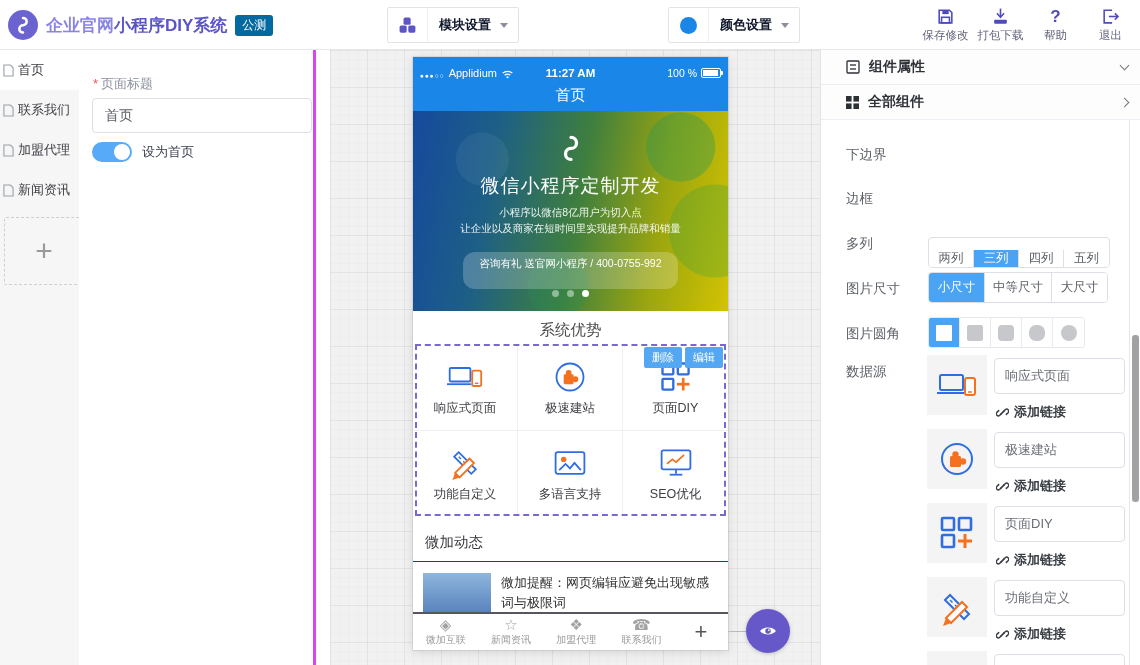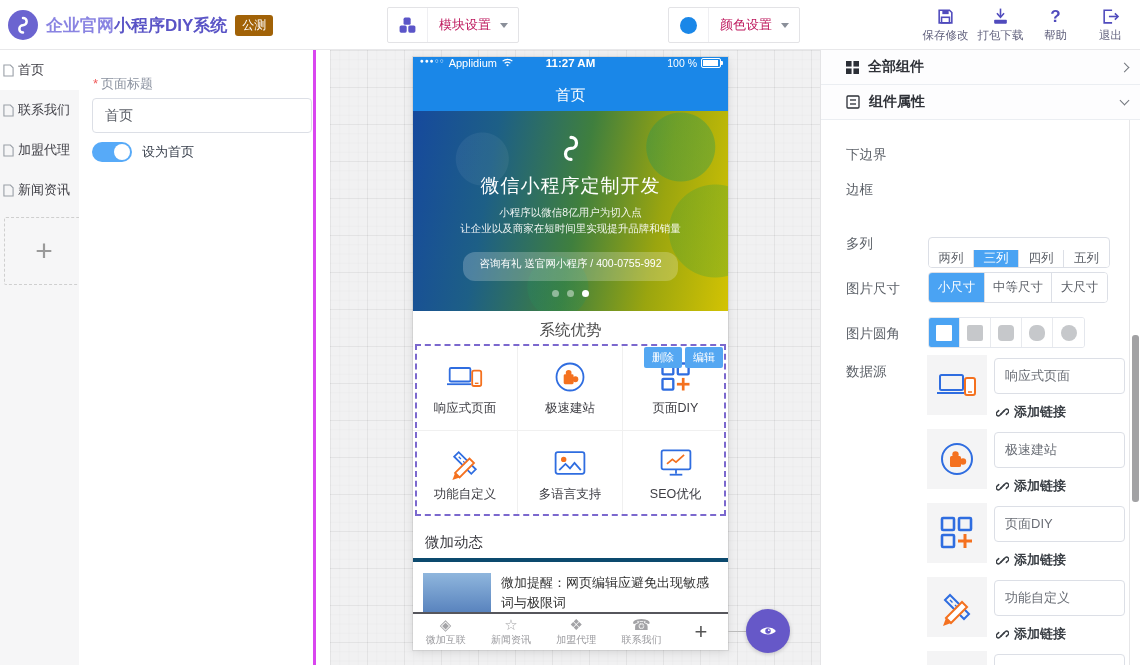--- a/index.html
+++ b/index.html
@@ -5,24 +5,24 @@
   *{margin:0;padding:0;box-sizing:border-box;}
   html,body{width:1140px;height:665px;overflow:hidden;}
   body{font-family:"Liberation Sans","DejaVu Sans",sans-serif;position:relative;background:#fff;color:#333;}
   .abs{position:absolute;}
 
   
   #header{position:absolute;left:0;top:0;width:1140px;height:50px;background:#fff;border-bottom:1px solid #e8e8ea;z-index:30;}
   #logo{position:absolute;left:8px;top:10px;width:30px;height:30px;border-radius:50%;background:#6b64d0;display:flex;align-items:center;justify-content:center;}
   #app-title{position:absolute;left:46px;top:14px;font-size:17px;font-weight:bold;white-space:nowrap;}
   #app-title .t1{color:#8a84e2;} #app-title .t2{color:#5a54c6;}
-  #beta-badge{display:inline-block;margin-left:8px;background:#a16207;color:#fff;font-size:12px;font-weight:normal;padding:2px 7px;border-radius:3px;vertical-align:2px;}
+  #beta-badge{display:inline-block;margin-left:8px;background:#0369a1;color:#fff;font-size:12px;font-weight:normal;padding:2px 7px;border-radius:3px;vertical-align:2px;}
   .hdr-btn{position:absolute;top:7px;height:36px;display:flex;align-items:center;background:#fff;border:1px solid #e3e3e6;border-radius:2px;cursor:pointer;}
   .hdr-btn .icon-cell{width:40px;height:100%;display:flex;align-items:center;justify-content:center;border-right:1px solid #efeff2;}
-  .hdr-btn .lbl{padding:0 9px 0 11px;font-size:13px;color:#be185d;}
+  .hdr-btn .lbl{padding:0 9px 0 11px;font-size:13px;color:#0f172a;font-weight:bold;}
   .caret{width:0;height:0;border-left:4px solid transparent;border-right:4px solid transparent;border-top:5px solid #8a8f99;margin-right:10px;}
   #color-dot{width:17px;height:17px;border-radius:50%;background:#1a87e8;}
   #hdr-actions{position:absolute;right:2px;top:5px;display:flex;}
   .hdr-action{width:55px;text-align:center;cursor:pointer;}
   .hdr-action .ic{height:21px;display:flex;align-items:flex-end;justify-content:center;}
   .hdr-action .al{font-size:11.5px;color:#62627e;margin-top:2px;white-space:nowrap;}
   .qmark{font-size:17px;font-weight:bold;color:#504bbd;line-height:19px;}
 
   
   #sidebar{position:absolute;left:0;top:50px;width:93px;height:615px;background:#f6f6f7;border-right:1px solid #e6e6e8;}
@@ -45,56 +45,56 @@
   #canvas{position:absolute;left:330px;top:50px;width:490px;height:615px;background-color:#f1f1f2;
     background-image:
       linear-gradient(to right, rgba(0,0,0,.045) 1px, transparent 1px),
       linear-gradient(to bottom, rgba(0,0,0,.045) 1px, transparent 1px),
       linear-gradient(to right, rgba(0,0,0,.016) 1px, transparent 1px),
       linear-gradient(to bottom, rgba(0,0,0,.016) 1px, transparent 1px);
     background-size:37px 37px,37px 37px,9.25px 9.25px,9.25px 9.25px;}
 
   
   #phone{position:absolute;left:83px;top:7px;width:315px;height:593px;background:#fff;box-shadow:0 0 0 1px rgba(0,0,0,.07),0 2px 10px rgba(0,0,0,.12);overflow:hidden;}
-  #statusbar{position:absolute;left:0;top:0;width:100%;height:22px;background:#1a87e8;color:#fff;display:flex;align-items:flex-start;padding:0 7px;}
+  #statusbar{position:absolute;left:0;top:0;width:100%;height:22px;background:#1a87e8;color:#fff;display:flex;align-items:flex-end;padding:0 7px;}
   #statusbar .dots{font-size:6.5px;letter-spacing:1px;}
   #statusbar .carrier{font-size:11px;margin:0 4px 0 4px;}
   #statusbar .time{position:absolute;left:0;right:0;text-align:center;font-size:11.5px;font-weight:bold;}
   #statusbar .right{margin-left:auto;display:flex;align-items:center;z-index:2;}
   #statusbar .batt-pct{font-size:10.5px;margin-right:4px;}
   .battery{width:20px;height:10px;border:1px solid #fff;border-radius:2px;position:relative;}
   .battery::before{content:'';position:absolute;left:1px;top:1px;bottom:1px;width:15px;background:#fff;}
   .battery::after{content:'';position:absolute;right:-3px;top:2px;width:2px;height:4px;background:#fff;border-radius:0 1px 1px 0;}
   #phone-nav{position:absolute;left:0;top:22px;width:100%;height:32px;background:#1a87e8;color:#fff;text-align:center;line-height:32px;font-size:15px;}
   #banner{position:absolute;left:0;top:54px;width:100%;height:200px;color:#fff;text-align:center;overflow:hidden;
     background:
       radial-gradient(circle 34px at 85% 18%, rgba(30,150,90,.35) 0 34px, transparent 35px),
       radial-gradient(circle 46px at 96% 60%, rgba(60,160,60,.30) 0 46px, transparent 47px),
       radial-gradient(circle 30px at 46% 88%, rgba(40,140,90,.28) 0 30px, transparent 31px),
       radial-gradient(circle 26px at 22% 24%, rgba(255,255,255,.06) 0 26px, transparent 27px),
       linear-gradient(100deg,#16499d 0%,#1d5f86 25%,#3f7f3e 52%,#9aa50f 76%,#d3c303 100%);}
   #banner .blogo{margin-top:22px;}
   #banner .btitle{font-size:19px;margin-top:6px;letter-spacing:1px;}
   #banner .bsub{font-size:10.5px;margin-top:7px;opacity:.92;}
   #banner .bsub2{font-size:10.5px;margin-top:2px;opacity:.92;}
-  #banner .pill{display:inline-block;margin-top:16px;height:29px;line-height:23px;padding:0 16px;border-radius:12px;background:rgba(255,255,255,.22);font-size:10.5px;}
+  #banner .pill{display:inline-block;margin-top:16px;height:37px;line-height:23px;padding:0 16px;border-radius:12px;background:rgba(255,255,255,.22);font-size:10.5px;}
   #banner .dotsrow{position:absolute;left:0;right:0;bottom:14px;display:flex;justify-content:center;gap:8px;}
   #banner .dot{width:7px;height:7px;border-radius:50%;background:rgba(255,255,255,.45);}
   #banner .dot.on{background:#fff;}
   #adv-title{position:absolute;left:0;top:254px;width:100%;height:35px;line-height:37px;text-align:center;font-size:15.5px;color:#4a4a4a;background:#fff;}
   #adv-grid{position:absolute;left:0;top:289px;width:100%;height:170px;display:grid;grid-template-columns:1fr 1fr 1fr;background:#fff;}
   .adv-cell{display:flex;flex-direction:column;align-items:center;justify-content:center;border-right:1px solid #f0f0f0;border-bottom:1px solid #f0f0f0;height:85px;}
   .adv-cell:nth-child(3n){border-right:none;}
   .adv-cell:nth-child(n+4){border-bottom:none;}
   .adv-cell .gl{font-size:12.5px;color:#3e3e44;margin-top:5px;}
   #selection-box{position:absolute;left:2px;top:287px;width:311px;height:172px;border:2px dashed #7b68ce;pointer-events:none;}
   #sel-actions{position:absolute;right:5px;top:290px;display:flex;gap:3px;align-items:flex-end;}
   .sel-btn{background:#54a7f2;color:#fff;font-size:11px;padding:3px 8px;border-radius:2px;cursor:pointer;}
   #news-section{position:absolute;left:0;top:459px;width:100%;height:96px;background:#fff;overflow:hidden;}
-  #news-head{height:46px;line-height:52px;padding-left:12px;font-size:14.5px;color:#3a3a40;border-bottom:4px solid #0c4a6e;}
+  #news-head{height:46px;line-height:52px;padding-left:12px;font-size:14.5px;color:#3a3a40;border-bottom:1px solid #0c4a6e;}
   #news-item{display:flex;padding:11px 10px 0 10px;}
   #news-thumb{width:68px;height:52px;flex:none;background:linear-gradient(180deg,#8fb6dd 0%,#5d87c0 70%,#3f6db0 100%);position:relative;overflow:hidden;}
   #news-thumb .tl{position:absolute;left:0;right:0;bottom:0;background:rgba(30,70,140,.72);color:#eee;font-size:8px;text-align:center;line-height:11px;}
   #news-title{margin-left:10px;font-size:13px;color:#333;line-height:1.55;}
   #tabbar{position:absolute;left:0;bottom:0;width:100%;height:38px;background:#fff;border-top:2px solid #56565c;display:flex;align-items:stretch;}
   .tab-item{flex:1;display:flex;flex-direction:column;align-items:center;justify-content:center;cursor:pointer;}
   .tab-item .ti{font-size:15px;color:#a3a3a6;line-height:16px;}
   .tab-item .tl{font-size:10px;color:#9a9a9e;margin-top:0;white-space:nowrap;}
   #tab-plus{width:54px;display:flex;align-items:center;justify-content:center;font-size:22px;color:#555;cursor:pointer;}
   #preview-line{position:absolute;left:398px;top:581px;width:18px;height:1px;background:#bbb;}
@@ -381,43 +381,43 @@
     <svg width="20" height="20" viewBox="0 0 24 24">
         <path d="M2.5 12 C6.5 6.5 17.5 6.5 21.5 12 C17.5 17.5 6.5 17.5 2.5 12 Z" fill="#fff"></path>
         <circle cx="12" cy="12" r="3.3" fill="#6658c8"></circle>
         <circle cx="13" cy="11" r="1" fill="#fff"></circle>
       </svg>
   </div>
 </div>
 
 <div id="inspector">
   <div class="insp-head">
+    <svg width="14" height="14" viewBox="0 0 14 14" fill="none" stroke="#2b2f36" stroke-width="1.3">
+        <rect x="1" y="1" width="12" height="12" rx="1"></rect>
+        <line x1="4" y1="5" x2="10" y2="5"></line>
+        <line x1="4" y1="9" x2="10" y2="9"></line>
+      </svg>
+    <span>组件属性</span>
+    <span class="chev down"></span>
+  </div>
+  <div class="insp-head">
     <svg width="13" height="13" viewBox="0 0 14 14" fill="#2b2f36">
         <rect x="0" y="0" width="6" height="6"></rect>
         <rect x="8" y="0" width="6" height="6"></rect>
         <rect x="0" y="8" width="6" height="6"></rect>
         <rect x="8" y="8" width="6" height="6"></rect>
       </svg>
     <span>全部组件</span>
     <span class="chev right"></span>
   </div>
-  <div class="insp-head">
-    <svg width="14" height="14" viewBox="0 0 14 14" fill="none" stroke="#2b2f36" stroke-width="1.3">
-        <rect x="1" y="1" width="12" height="12" rx="1"></rect>
-        <line x1="4" y1="5" x2="10" y2="5"></line>
-        <line x1="4" y1="9" x2="10" y2="9"></line>
-      </svg>
-    <span>组件属性</span>
-    <span class="chev down"></span>
-  </div>
 
   <div class="insp-label" style="top:96px;">下边界</div>
   <span class="switch abs" style="left:107px;top:93px;"></span>
 
-  <div class="insp-label" style="top:131px;">边框</div>
+  <div class="insp-label" style="top:140px;">边框</div>
   <span class="switch abs" style="left:107px;top:137px;"></span>
 
   <div class="insp-label" style="top:185px;">多列</div>
   <div class="segmented" style="top:187px;align-items:flex-end;">
     <span class="seg" style="width:45px;">两列</span>
     <span class="seg on" style="width:45px;">三列</span>
     <span class="seg" style="width:45px;">四列</span>
     <span class="seg" style="width:45px;">五列</span>
   </div>
 

